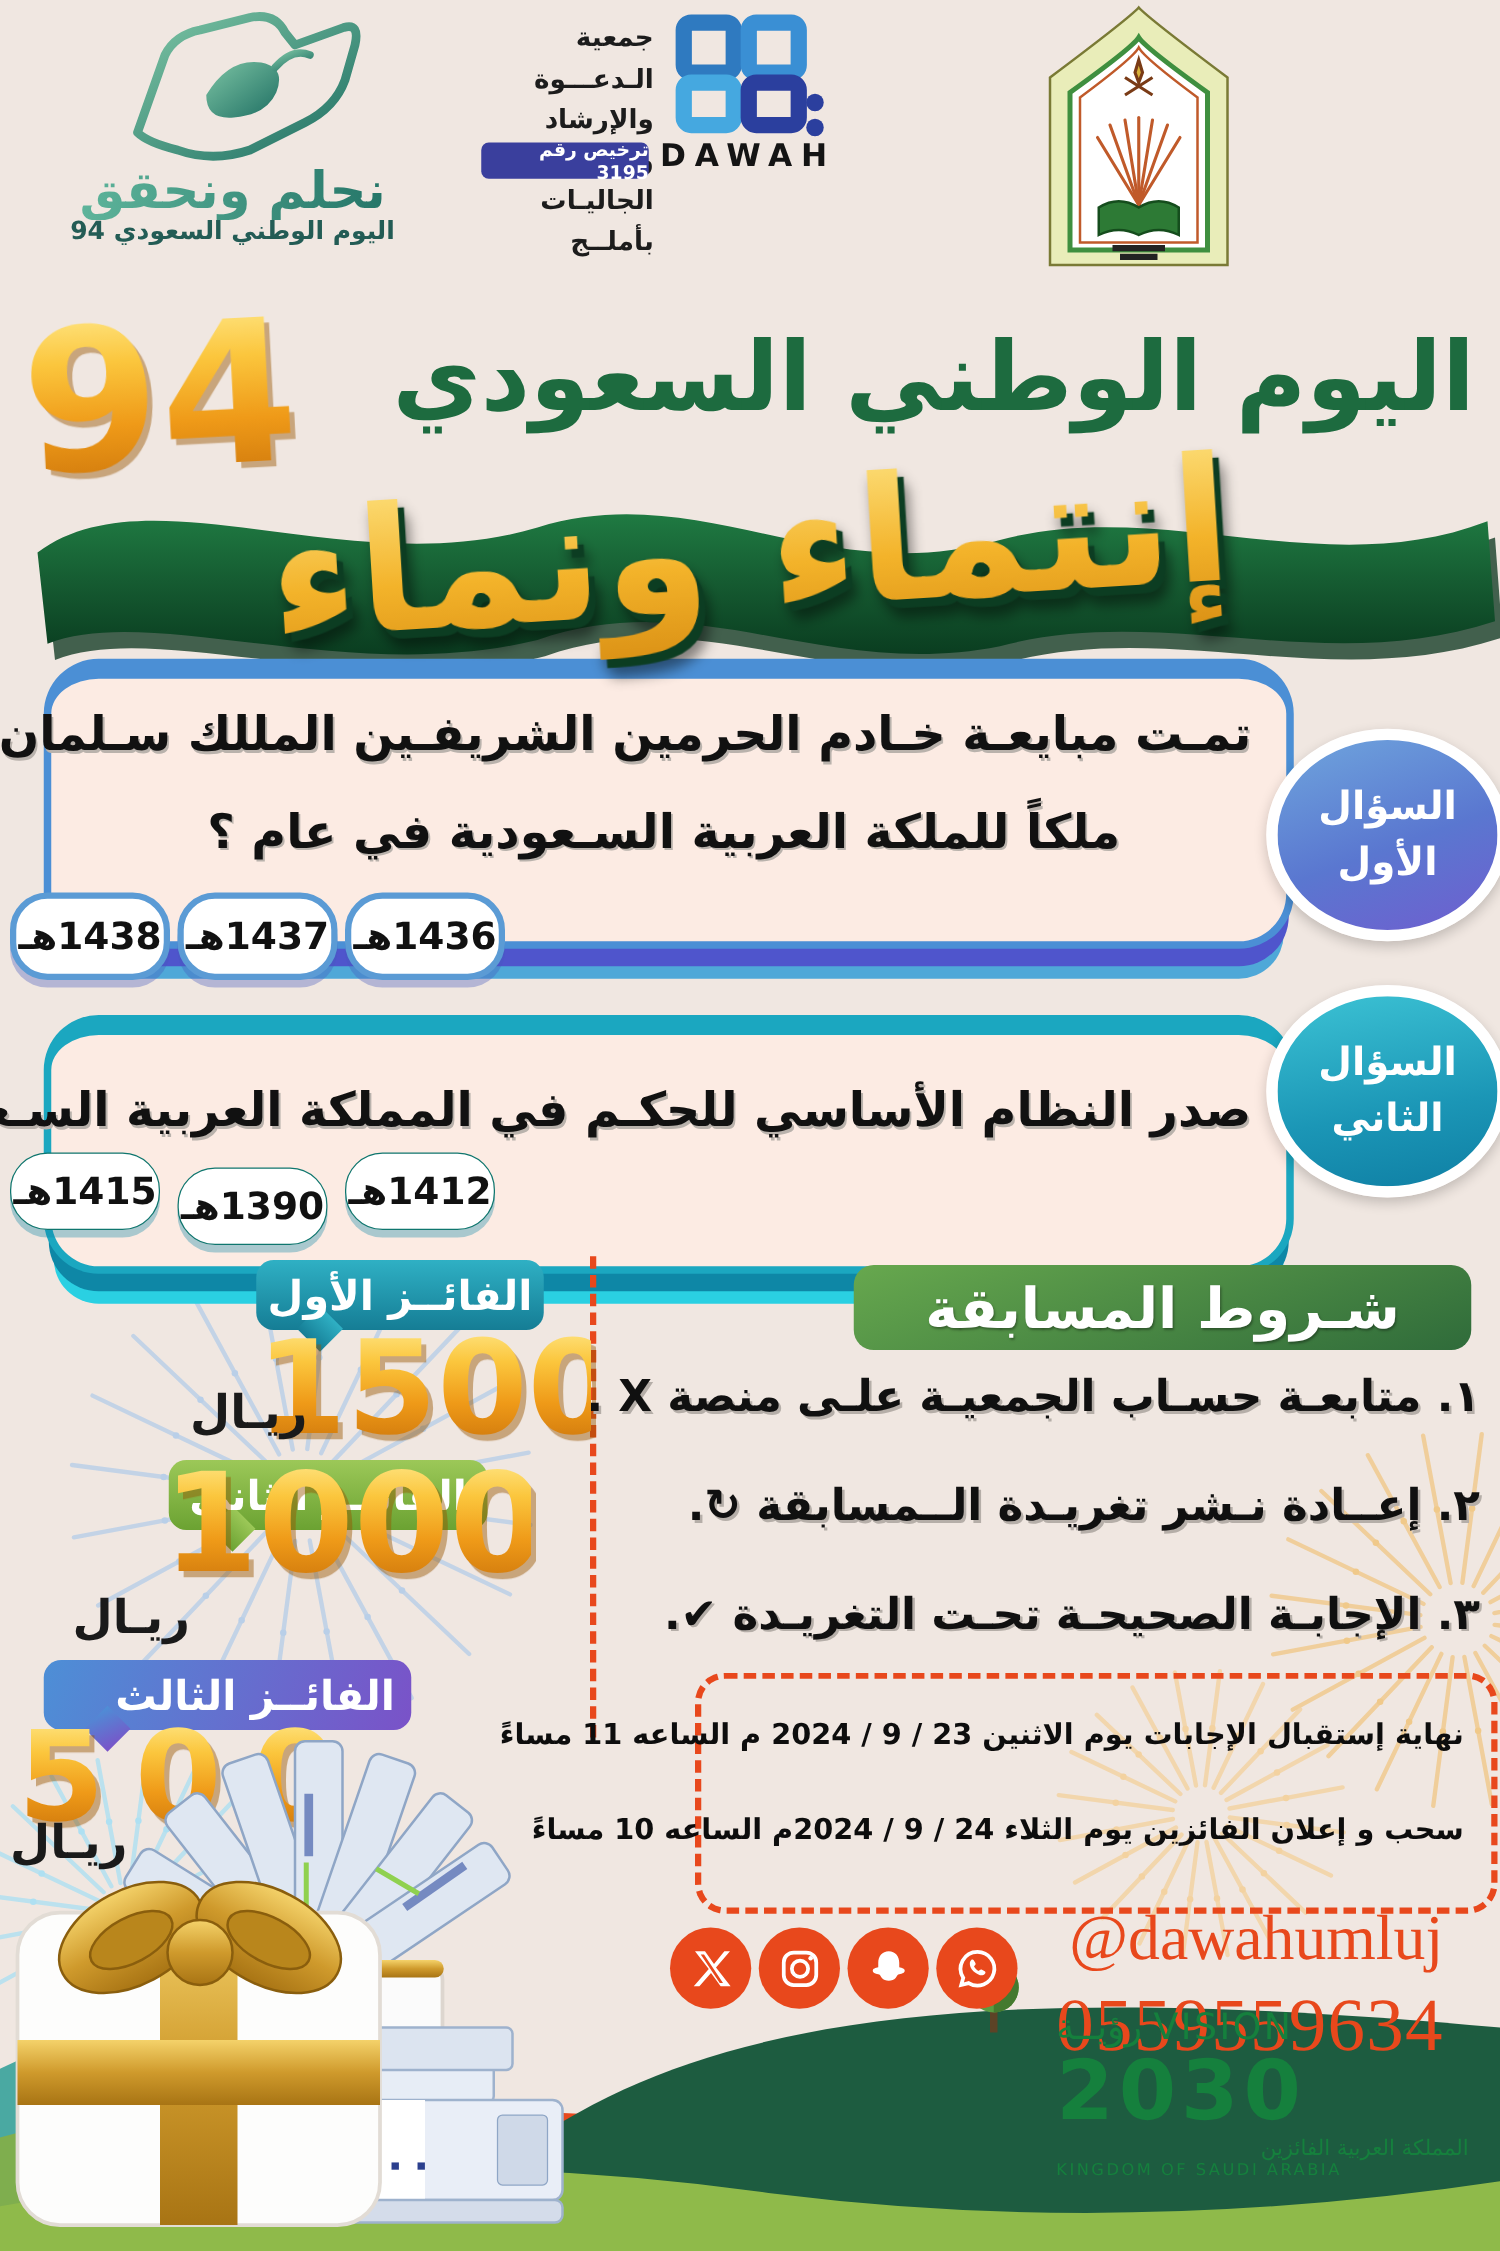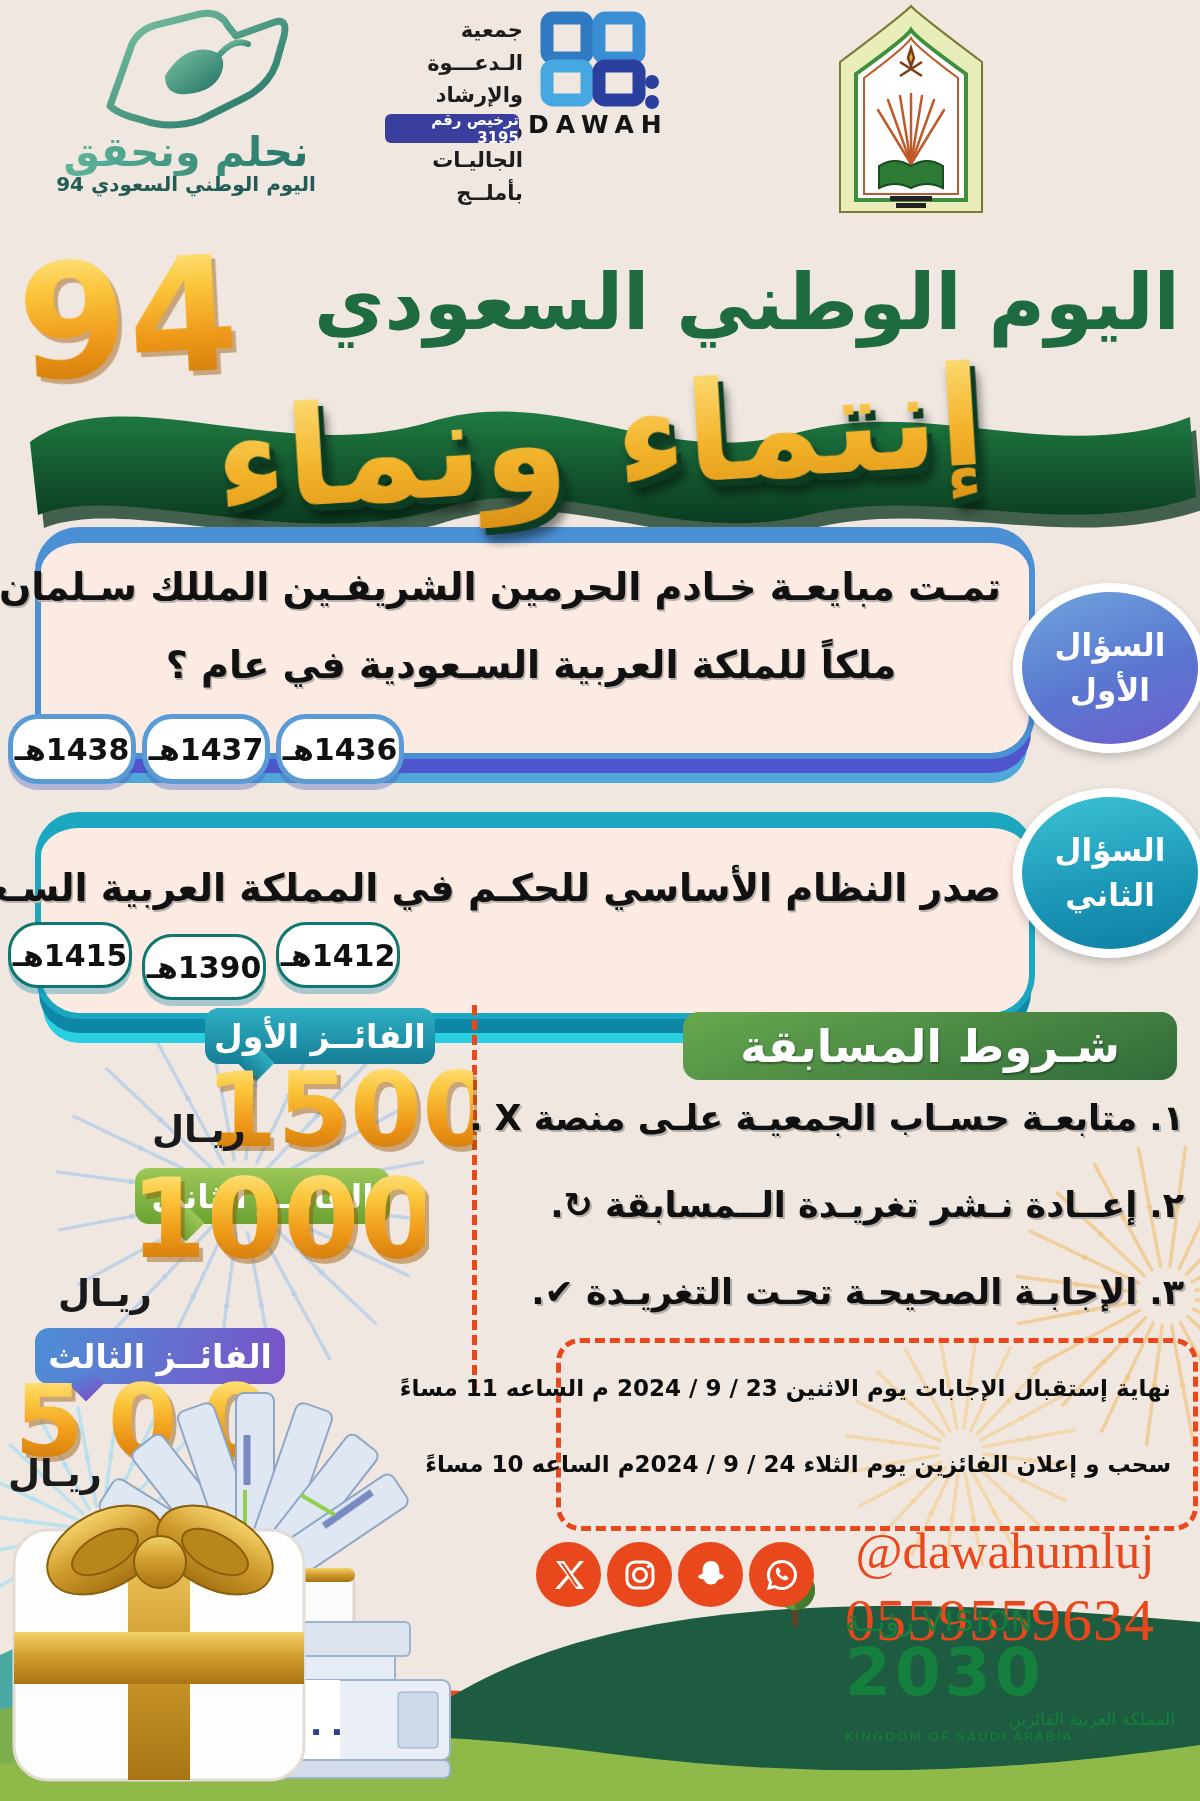--- a/index.html
+++ b/index.html
@@ -39,30 +39,30 @@
      text-shadow:1.5px 2px 0 #b9b2ac;}
   .qline.c{text-align:center;}
   .qbadge{width:176px;height:152px;border-radius:50%;border:9px solid #fff;display:flex;flex-direction:column;
      align-items:center;justify-content:center;color:#fff;font-size:31px;font-weight:800;line-height:1.45;
      box-shadow:0 4px 10px rgba(0,0,0,.2);}
   .qbadge.b1{left:1013px;top:583px;background:linear-gradient(160deg,#6fa5dd 0%,#5a77d0 55%,#6f5ecf 100%);}
   .qbadge.b2{left:1013px;top:788px;background:linear-gradient(170deg,#3cc2d4 0%,#1b96b6 60%,#0f7fa4 100%);}
   .pill{width:118px;height:60px;background:#fff;border-radius:30px;display:flex;align-items:center;justify-content:center;
      font-size:30px;font-weight:700;color:#111;}
   .pill.p1{border:5px solid #5b9bd5;box-shadow:0 6px 0 rgba(70,90,190,.35);}
-  .pill.p2{border:3px solid #0f766e;box-shadow:0 6px 0 rgba(14,135,166,.35);}
+  .pill.p2{border:1px solid #0f766e;box-shadow:0 6px 0 rgba(14,135,166,.35);}
   
   .vdash{left:472px;top:1005px;height:385px;border-left:5px dashed #e8481c;}
   .pbadge{height:56px;border-radius:14px;display:flex;align-items:center;justify-content:center;
      color:#fff;font-size:33px;font-weight:800;}
   .pbadge:after{content:"";position:absolute;bottom:-12px;left:38px;width:26px;height:26px;transform:rotate(45deg);
      background:inherit;z-index:-1;}
   .pb1{left:205px;top:1008px;width:230px;background:linear-gradient(180deg,#2fb0c4,#157d95);}
   .pb2{left:135px;top:1168px;width:255px;background:linear-gradient(180deg,#9cc858,#6ba232);}
-  .pb3{left:35px;top:1328px;width:250px;background:linear-gradient(110deg,#4d8fd6,#7a52c8);}
+  .pb3{left:35px;top:1328px;width:250px;background:linear-gradient(110deg,#4d8fd6,#7a52c8);padding-left:44px;}
   .amount{line-height:1;}
   .cur{font-size:37px;font-weight:800;color:#1a1a1a;}
   
   .cond-head{left:683px;top:1012px;width:494px;height:68px;border-radius:16px;display:flex;align-items:center;justify-content:center;
      background:linear-gradient(160deg,#67a84e,#2f6b3a);color:#fff;font-size:45px;font-weight:800;
      text-shadow:1px 2px 2px rgba(0,0,0,.35);}
   .cond-item{right:16px;width:690px;text-align:right;font-size:35px;font-weight:800;color:#101010;
      text-shadow:2px 2px 0 #b5aea8;}
   .deadline{left:556px;top:1338px;width:632px;height:183px;border:5px dashed #e8481c;border-radius:24px;}
   .dl-line{left:10px;width:600px;text-align:center;font-size:23px;font-weight:800;color:#0d0d0d;}

